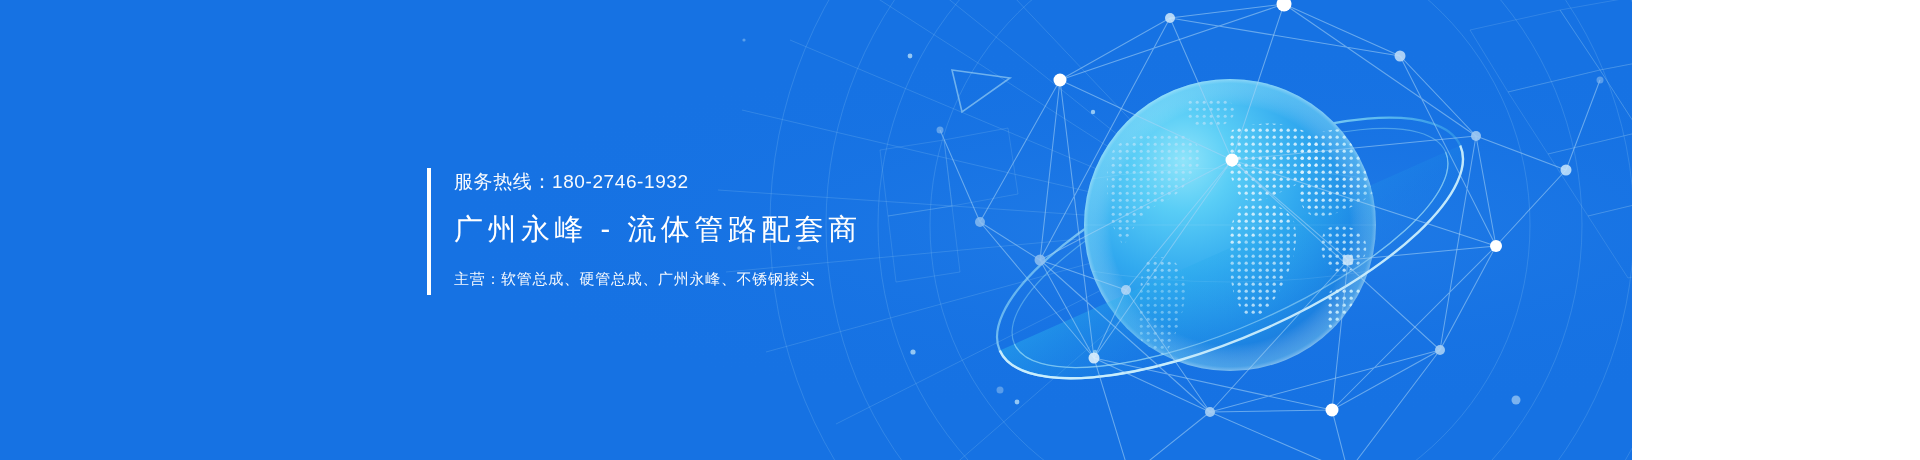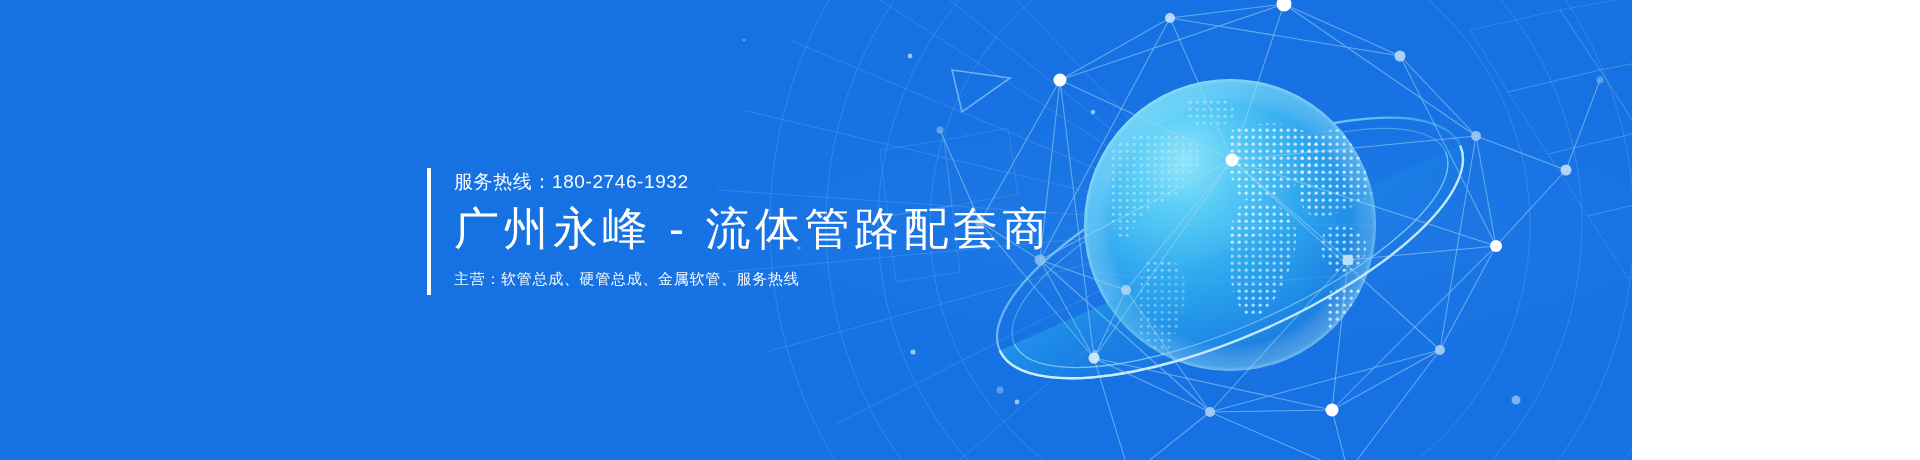--- a/index.html
+++ b/index.html
@@ -39,21 +39,21 @@
   #hotline {
     color:#ffffff;
     font-size:19px;
     letter-spacing:0.6px;
     line-height:24px;
     white-space:nowrap;
     opacity:0.97;
   }
   #main-title {
     color:#ffffff;
-    font-size:45px;
+    font-size:29px;
     font-weight:400;
     letter-spacing:4.5px;
     line-height:62px;
     white-space:nowrap;
     margin-top:4px;
   }
   #subtitle {
     color:#ffffff;
     font-size:15px;
     letter-spacing:0.7px;
@@ -266,17 +266,17 @@
       <circle cx="636" cy="440" r="4.5" fill="#A7CFF4" fill-opacity="0.7"></circle>
       <circle cx="120" cy="430" r="3.5" fill="#8FBFF0" fill-opacity="0.55"></circle>
     </g>
   </svg>
 
   <div id="text-block">
     <div id="accent-bar"></div>
     <div id="text-lines">
       <div id="hotline">服务热线：180-2746-1932</div>
       <div id="main-title">广州永峰 - 流体管路配套商</div>
-      <div id="subtitle">主营：软管总成、硬管总成、金属软管、服务热线</div>
+      <div id="subtitle">主营：软管总成、硬管总成、广州永峰、不锈钢接头</div>
     </div>
   </div>
 
 </div>
 
 </body></html>

